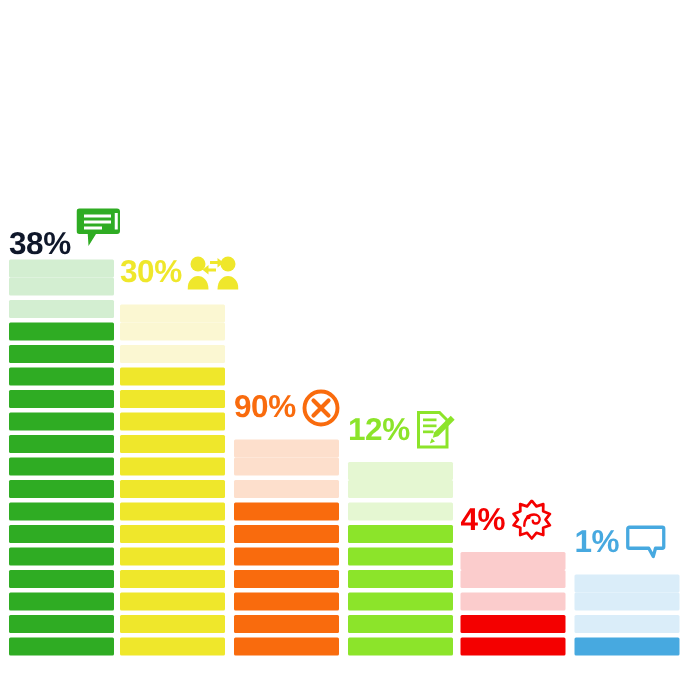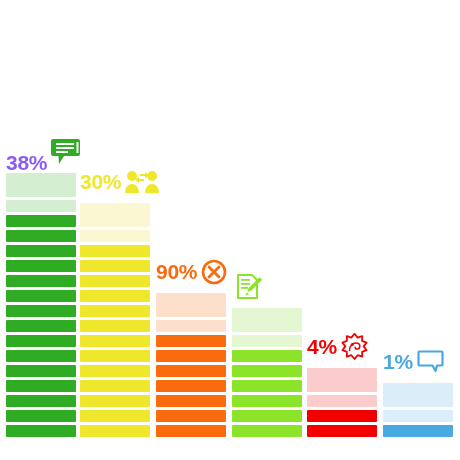--- a/index.html
+++ b/index.html
@@ -122,21 +122,21 @@
       </div>
       <div class="bar-group" style="left: 383px; width: 70px; bottom: 20px;">
         <div class="seg" style="height: 12px; background: rgb(218, 237, 249); margin-bottom: 0px;"></div>
         <div class="seg" style="height: 12px; background: rgb(218, 237, 249); margin-bottom: 3px;"></div>
         <div class="seg" style="height: 12px; background: rgb(218, 237, 249); margin-bottom: 3px;"></div>
         <div class="seg" style="height: 12px; background: rgb(71, 169, 224); margin-bottom: 3px;"></div>
       </div>
     </div>
   <div id="labels-layer">
       <div class="label-row" style="left: 6px; top: 138px; height: 27px;">
-        <span class="pct" style="color: #8b5cf6; margin-top: 22px;">38%</span>
+        <span class="pct" style="color: #0f172a; margin-top: 22px;">38%</span>
         <span class="icon">
     <svg width="30" height="27" viewBox="0 0 30 27">
       <path fill="#2fac23" d="M2 1h25a2 2 0 0 1 2 2v13a2 2 0 0 1-2 2H13l-5 8-0.5-8H2a2 2 0 0 1-2-2V3a2 2 0 0 1 2-2z"></path>
       <rect x="5" y="5" width="18" height="2" fill="#fff"></rect>
       <rect x="5" y="9" width="18" height="2" fill="#fff"></rect>
       <rect x="5" y="13" width="12" height="2" fill="#fff"></rect>
       <rect x="25.5" y="4" width="2" height="11" fill="#fff"></rect>
     </svg>
         </span>
       </div>
@@ -156,20 +156,21 @@
       <div class="label-row" style="left: 156px; top: 258px; height: 27px;">
         <span class="pct" style="color: rgb(249, 107, 13);">90%</span>
         <span class="icon">
     <svg width="26" height="26" viewBox="0 0 26 26">
       <circle cx="13" cy="13" r="11" fill="none" stroke="#f96b0d" stroke-width="2.6"></circle>
       <path d="M8 8 L18 18 M18 8 L8 18" stroke="#f96b0d" stroke-width="2.8" stroke-linecap="round"></path>
     </svg>
         </span>
       </div>
       <div class="label-row" style="left: 232px; top: 273px; height: 27px;">
+        <span class="pct" style="color: rgb(140, 228, 42);">12%</span>
         <span class="icon">
     <svg width="27" height="27" viewBox="0 0 27 27">
       <path fill="none" stroke="#8ce42a" stroke-width="2" d="M2 2h14l5 5v18H2z"></path>
       <rect x="5" y="6" width="9" height="1.8" fill="#8ce42a"></rect>
       <rect x="5" y="10" width="9" height="1.8" fill="#8ce42a"></rect>
       <rect x="5" y="14" width="7" height="1.8" fill="#8ce42a"></rect>
       <path fill="#8ce42a" d="M23.5 4.2l2.6 2.6-11 11-3.6 1 1-3.6z"></path>
       <path fill="#8ce42a" d="M10.8 19.2l-1.2 3.4 3.4-1.2z"></path>
     </svg>
         </span>

